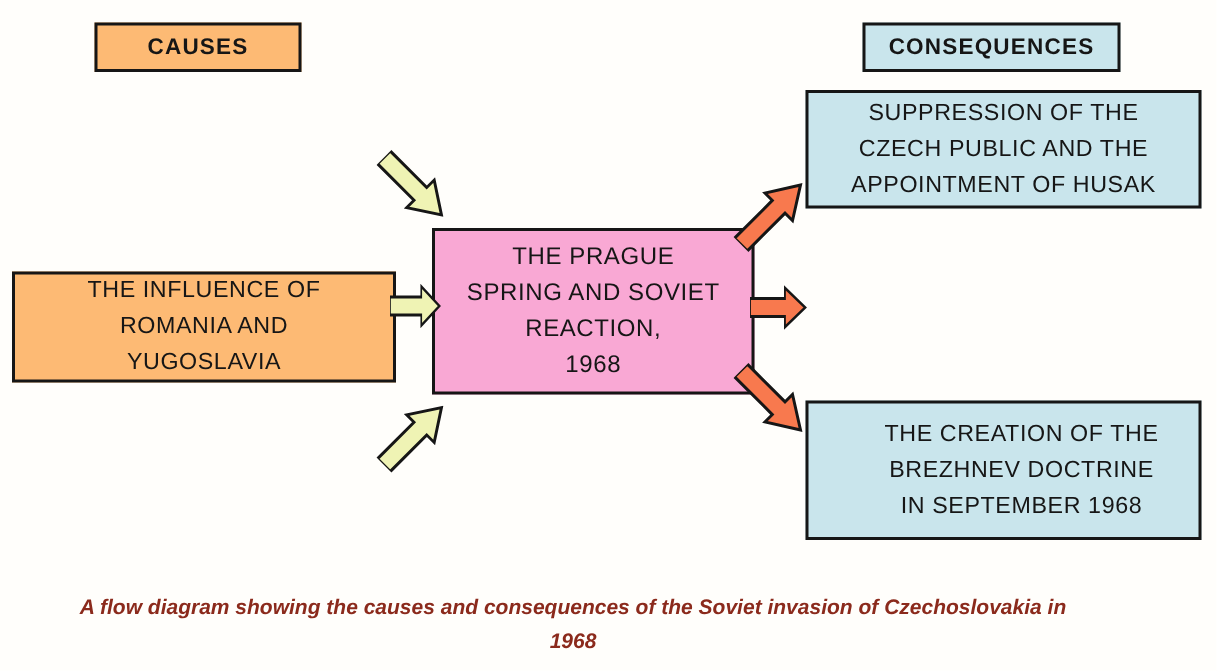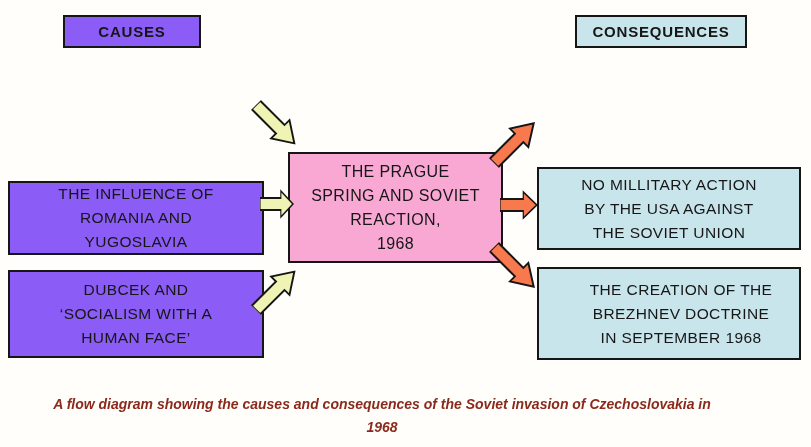--- a/index.html
+++ b/index.html
@@ -29,21 +29,21 @@
     line-height: 24px;
     letter-spacing: 0.4px;
     font-weight: 500;
   }
   .header-box {
     font-weight: 700;
     font-size: 15px;
     letter-spacing: 0.8px;
     line-height: 1;
   }
-  .cause-fill { background: #8b5cf6; }
+  .cause-fill { background: #fdba74; }
   .cons-fill  { background: #c9e5ec; }
   .center-fill{ background: #f9a8d4; }
 
   .hdr-causes        { left: 63px;  top: 15px;  width: 138px; height: 33px; }
   .hdr-consequences  { left: 575px; top: 15px;  width: 172px; height: 33px; }
 
   .cause-1 { left: 8px;   top: 62px;  width: 256px; height: 74px; }
   .cause-2 { left: 8px;   top: 181px; width: 256px; height: 74px; }
   .cause-3 { left: 8px;   top: 270px; width: 256px; height: 88px; }
 
@@ -88,33 +88,30 @@
 
   <div class="box header-box cause-fill hdr-causes">CAUSES</div>
 
   <div class="box header-box cons-fill hdr-consequences">CONSEQUENCES</div>
 
 
   <div class="box cause-fill cause-2">THE INFLUENCE OF
 ROMANIA AND
 YUGOSLAVIA</div>
 
-  <div class="box cause-fill cause-3">DUBCEK AND
-‘SOCIALISM WITH A
-HUMAN FACE’</div>
 
   <div class="box center-fill center-box">THE PRAGUE
 SPRING AND SOVIET
 REACTION,
 1968</div>
 
+  <div class="box cons-fill cons-1">SUPPRESSION OF THE
+CZECH PUBLIC AND THE
+APPOINTMENT OF HUSAK</div>
 
-  <div class="box cons-fill cons-2">NO MILLITARY ACTION
-BY THE USA AGAINST
-THE SOVIET UNION</div>
 
   <div class="box cons-fill cons-3">THE CREATION OF THE
 BREZHNEV DOCTRINE
 IN SEPTEMBER 1968</div>
 
   <div class="arrow arr-c1">
     <svg viewBox="0 0 62 30" preserveAspectRatio="none">
       <polygon points="0,9 38,9 38,2 60,15 38,28 38,21 0,21" stroke="#161616" stroke-width="2" stroke-linejoin="miter" fill="#eff3b4"></polygon>
     </svg>
   </div>

